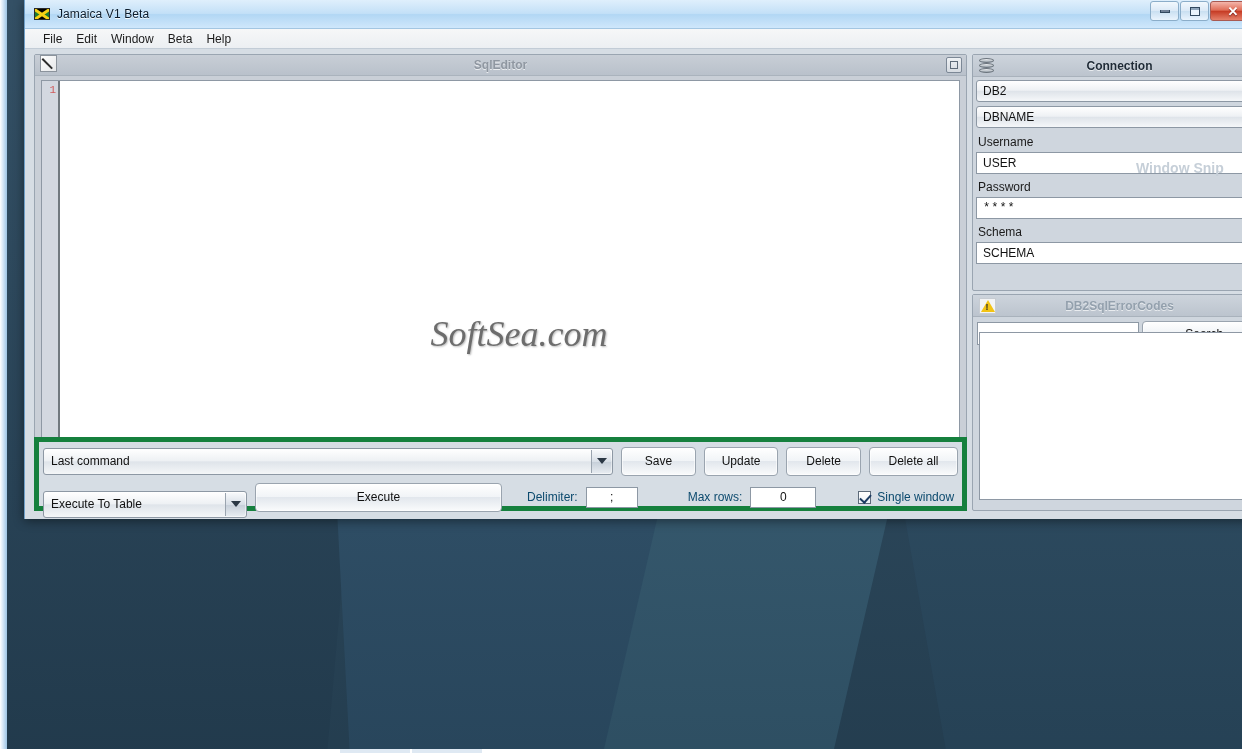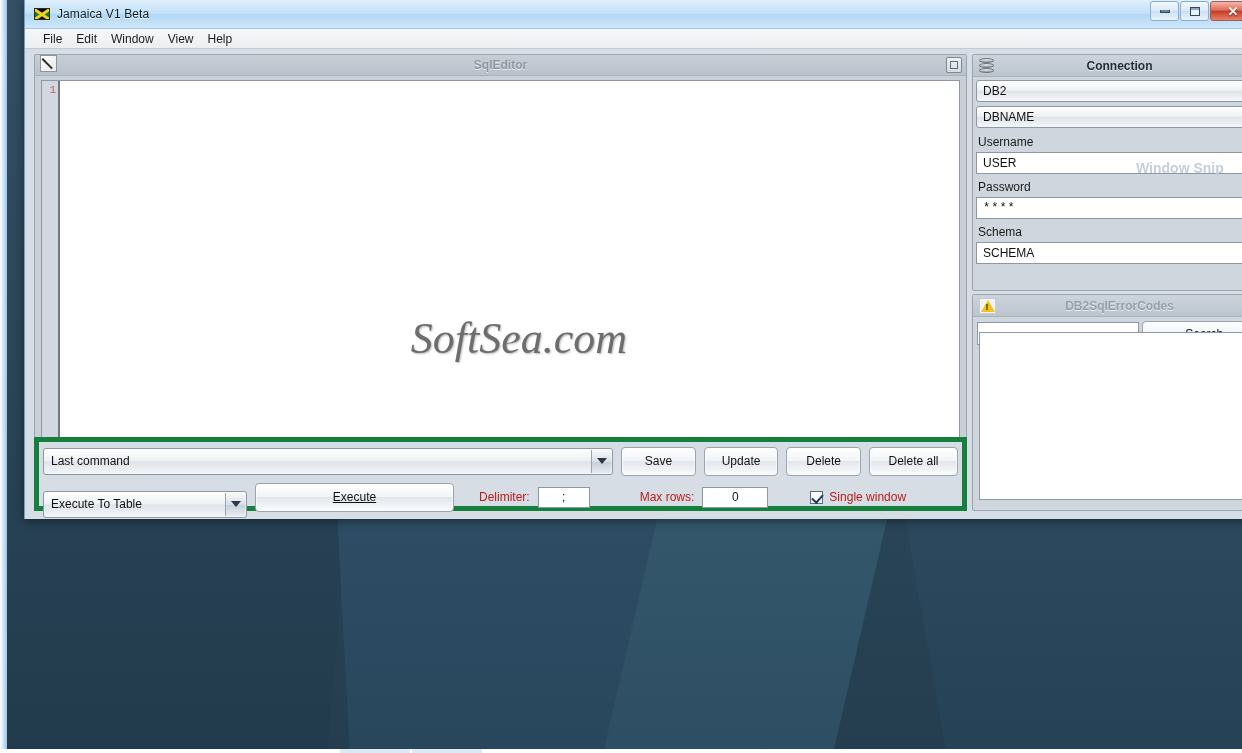--- a/index.html
+++ b/index.html
@@ -180,21 +180,21 @@
     position: relative;
     font-family: "Liberation Mono", monospace;
     font-size: 12px; color: #111;
     padding: 3px 4px;
   }
   #softsea-watermark {
     position: absolute; left: 0; right: 0; top: 258px;
     text-align: center;
     font-family: "Liberation Serif", serif;
     font-style: italic;
-    font-size: 44px;
+    font-size: 36px;
     color: #6d6d6d;
     text-shadow: 1px 1px 2px rgba(0,0,0,.28);
     pointer-events: none;
     user-select: none;
     padding-left: 37px;
   }
 
   
   #command-bar {
     position: absolute; left: 9px; top: 437px; width: 933px; height: 74px;
@@ -236,23 +236,23 @@
     border: 1px solid #9aa4af;
     border-radius: 4px;
     background: linear-gradient(180deg,#ffffff 0%, #f1f4f7 47%, #e2e7ed 50%, #fafbfc 100%);
     font-size: 12px; color: #111;
     display: flex; align-items: center; justify-content: center;
     box-shadow: inset 0 0 0 1px rgba(255,255,255,.6);
     cursor: default;
   }
   #save-button, #update-button, #delete-button { width: 78px; }
   #delete-all-button { width: 93px; }
-  #execute-button { width: 199px; text-decoration: underline; }
-
-  .field-label { font-size: 12px; color: #b91c1c; }
+  #execute-button { width: 247px; }
+
+  .field-label { font-size: 12px; color: #0c4a6e; }
   .text-input {
     background: #ffffff;
     border: 1px solid #8d98a4;
     height: 21px;
     font-size: 12px; color: #111;
     display: flex; align-items: center; justify-content: center;
   }
   #delimiter-input { width: 52px; }
   #max-rows-input { width: 66px; }
 
@@ -413,21 +413,21 @@
       <div class="win-btn close">
         <span class="glyph-close">✕</span>
       </div>
     </div>
   </div>
 
   <div id="menu-bar">
     <div class="menu-item">File</div>
     <div class="menu-item">Edit</div>
     <div class="menu-item">Window</div>
-    <div class="menu-item">View</div>
+    <div class="menu-item">Beta</div>
     <div class="menu-item">Help</div>
   </div>
 
   <div id="work-area"></div>
 
   <div id="sql-editor-frame">
     <div id="sql-editor-titlebar">
       <span class="pencil-icon"></span>
       <span id="sql-editor-title">SqlEditor</span>
       <div id="sql-editor-maximize">

